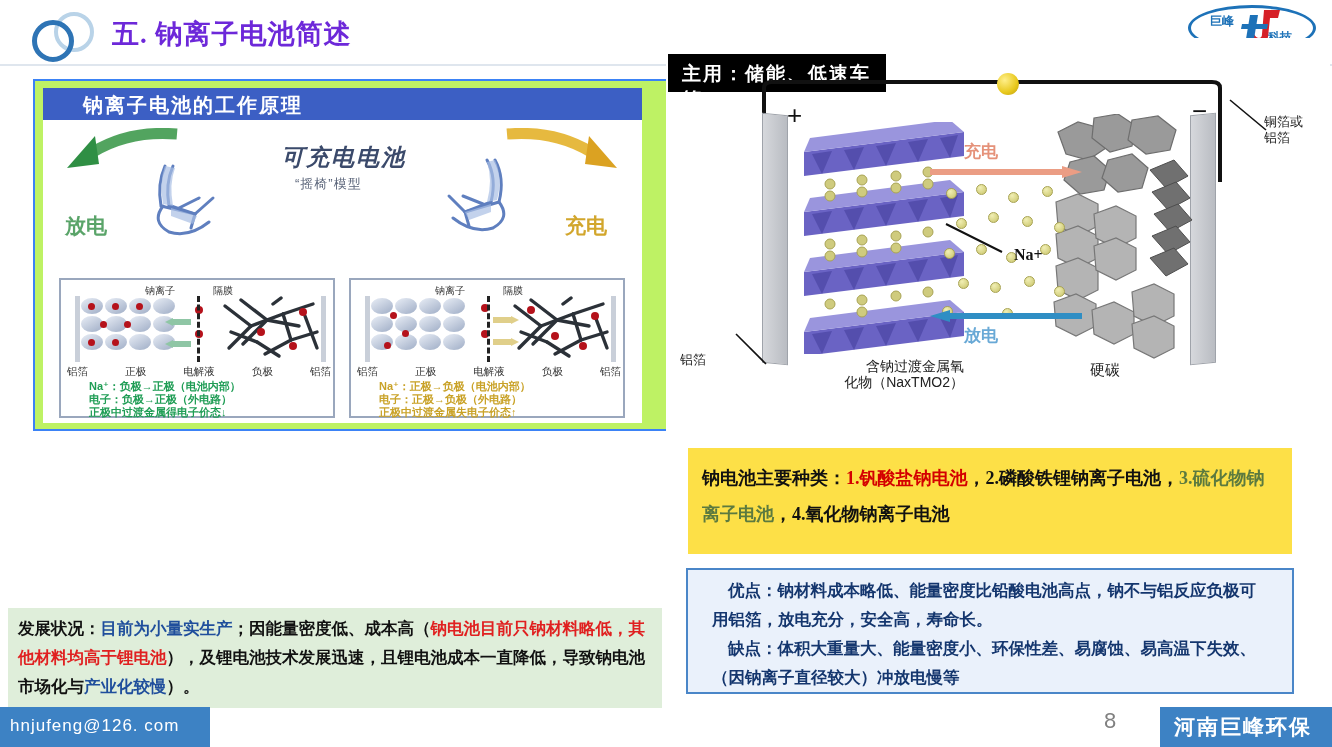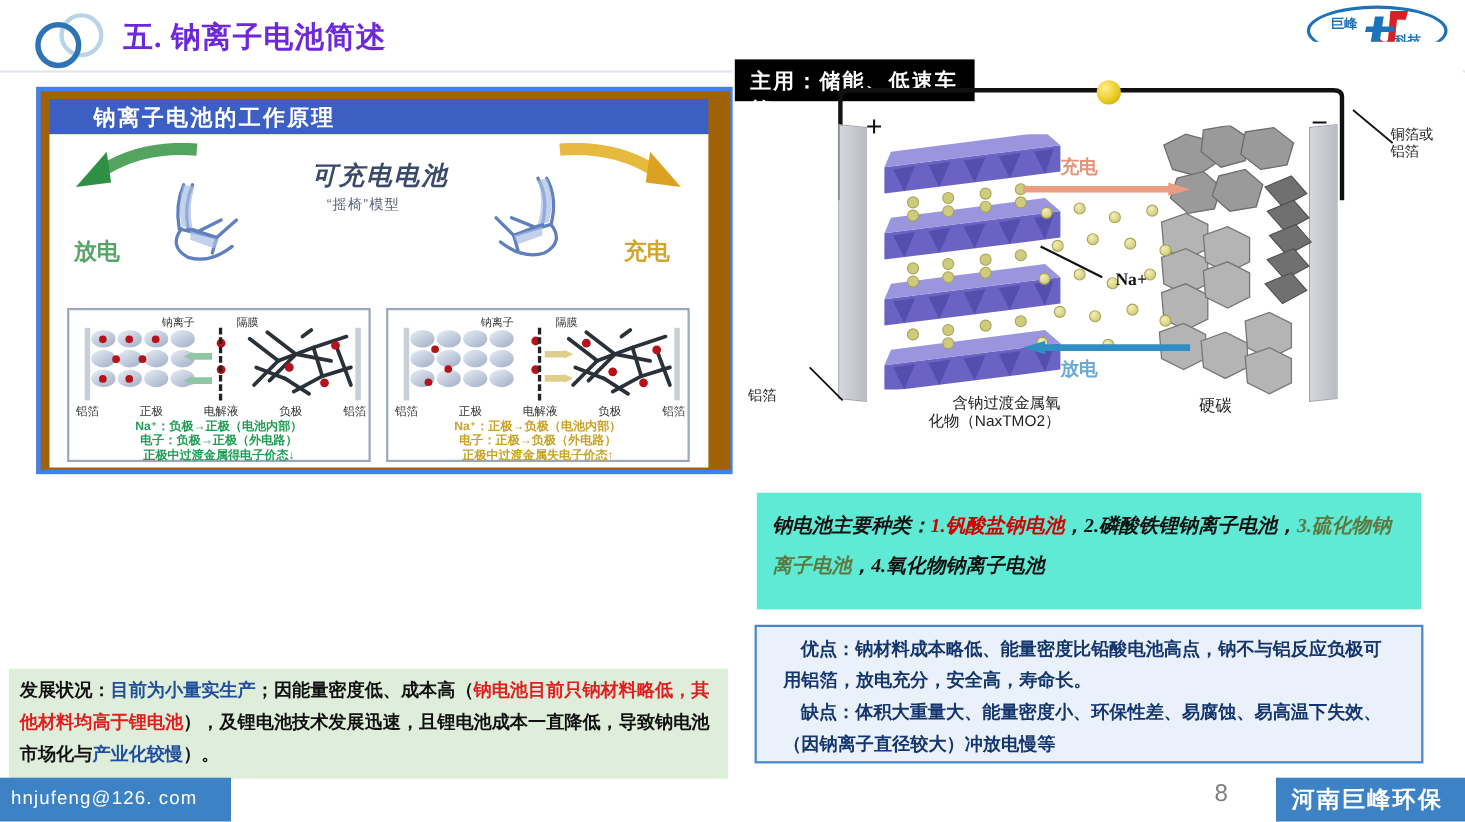--- a/index.html
+++ b/index.html
@@ -24,21 +24,21 @@
   .logo-ell{position:absolute;left:0;top:2px;width:128px;height:46px;border:3px solid #1d72b8;
     border-radius:50%;box-sizing:border-box;background:#fff;}
   .logo-cn{position:absolute;font-family:"Liberation Serif","DejaVu Serif",serif;
     font-weight:700;color:#1d72b8;font-size:12px;}
   .logo-cn1{left:22px;top:10px;}
   .logo-cn2{left:80px;top:26px;}
   .logo-jf{position:absolute;left:46px;top:4px;width:56px;height:42px;}
 
   
   .lpic{position:absolute;left:33px;top:79px;width:635px;height:352px;
-    border:4px solid #3b82f6;background:#a16207;box-sizing:border-box;}
+    border:2px solid #3b82f6;background:#bef264;box-sizing:border-box;}
   .lpic-bar{position:absolute;left:8px;top:7px;width:599px;height:32px;background:#3c5fc4;}
   .lpic-bar span{position:absolute;left:40px;top:4px;color:#fff;font-size:20px;font-weight:700;
     font-family:"Liberation Sans","DejaVu Sans",sans-serif;letter-spacing:2px;}
   .lpic-body{position:absolute;left:8px;top:39px;width:599px;height:303px;background:#fff;}
   .chargetxt{position:absolute;left:238px;top:22px;font-size:23px;font-weight:700;color:#3b4a6b;
     font-family:"Liberation Sans","DejaVu Sans",sans-serif;letter-spacing:2px;font-style:italic;}
   .rockmodel{position:absolute;left:252px;top:55px;font-size:13px;color:#5a6479;letter-spacing:1px;}
   .dis-lab{position:absolute;left:22px;top:92px;font-size:21px;font-weight:700;color:#5aa469;}
   .chg-lab{position:absolute;left:522px;top:92px;font-size:21px;font-weight:700;color:#d2a62c;}
 
@@ -48,22 +48,22 @@
 
   
   .sub{position:absolute;top:158px;width:276px;height:140px;border:2px solid #9aa7bd;
     background:#fff;box-sizing:border-box;}
   .sub-l{left:16px;} .sub-r{left:306px;}
   .sub-cap{position:absolute;font-size:10px;color:#333;white-space:nowrap;}
   .sub-cap.c1{left:84px;top:4px;}
   .sub-cap.c2{left:152px;top:4px;}
   .sub-row{position:absolute;left:6px;top:85px;width:264px;display:flex;
     justify-content:space-between;font-size:10.5px;color:#333;}
-  .sub-lines{position:absolute;left:0;top:100px;width:272px;text-align:center;
-    font-size:11px;font-weight:700;line-height:13px;}
+  .sub-lines{position:absolute;left:0;top:100px;width:272px;
+    font-size:11px;font-weight:700;line-height:13px;padding-left:28px;}
   .sub-l .sub-lines{color:#1f9d55;}
   .sub-r .sub-lines{color:#c9a227;}
 
   .lattice{position:absolute;left:20px;top:18px;width:110px;height:62px;}
   .lattice i{position:absolute;width:22px;height:16px;border-radius:50%;
     background:linear-gradient(150deg,#e9eef6,#9fadc6);}
   .lattice b{position:absolute;width:7px;height:7px;border-radius:50%;background:#b5121b;}
   .foil{position:absolute;width:5px;height:66px;background:#c9cfd9;}
   .sep{position:absolute;left:136px;top:16px;width:0;height:66px;border-left:3px dashed #222;}
   .mesh{position:absolute;left:160px;top:16px;width:100px;height:66px;}
@@ -110,22 +110,22 @@
   .disT{position:absolute;left:272px;top:262px;font-size:17px;color:#69a9d6;font-weight:700;}
   .natag{position:absolute;left:322px;top:184px;font-size:16px;font-weight:700;color:#111;
     font-family:"Liberation Serif","DejaVu Serif",serif;}
   .cath{position:absolute;left:108px;top:60px;width:170px;height:232px;}
   .anod{position:absolute;left:356px;top:52px;width:150px;height:248px;}
   .elyt{position:absolute;left:250px;top:120px;width:130px;height:140px;}
   .elyt i{position:absolute;width:9px;height:9px;border-radius:50%;
     background:radial-gradient(circle at 35% 30%,#f1efb4,#c9c46a);border:1px solid #a8a352;}
 
   
-  .gray{position:absolute;left:688px;top:448px;width:604px;height:106px;background:#5eead4;
-    box-sizing:border-box;padding:12px 14px;font-style:italic;}
+  .gray{position:absolute;left:688px;top:448px;width:604px;height:106px;background:#fde047;
+    box-sizing:border-box;padding:12px 14px;}
   .gray p{margin:0;font-size:18px;font-weight:700;line-height:36px;color:#111;
     font-family:"Liberation Serif","DejaVu Serif",serif;}
   .g-red{color:#d40000;} .g-grn{color:#5c7a3f;} .g-blk{color:#111;font-weight:700;}
 
   
   .blue{position:absolute;left:686px;top:568px;width:608px;height:126px;background:#eaf1fb;
     border:2px solid #4a86c8;box-sizing:border-box;padding:6px 24px;}
   .blue p{margin:0;font-size:16.5px;font-weight:700;line-height:29px;color:#14366e;}
 
   

